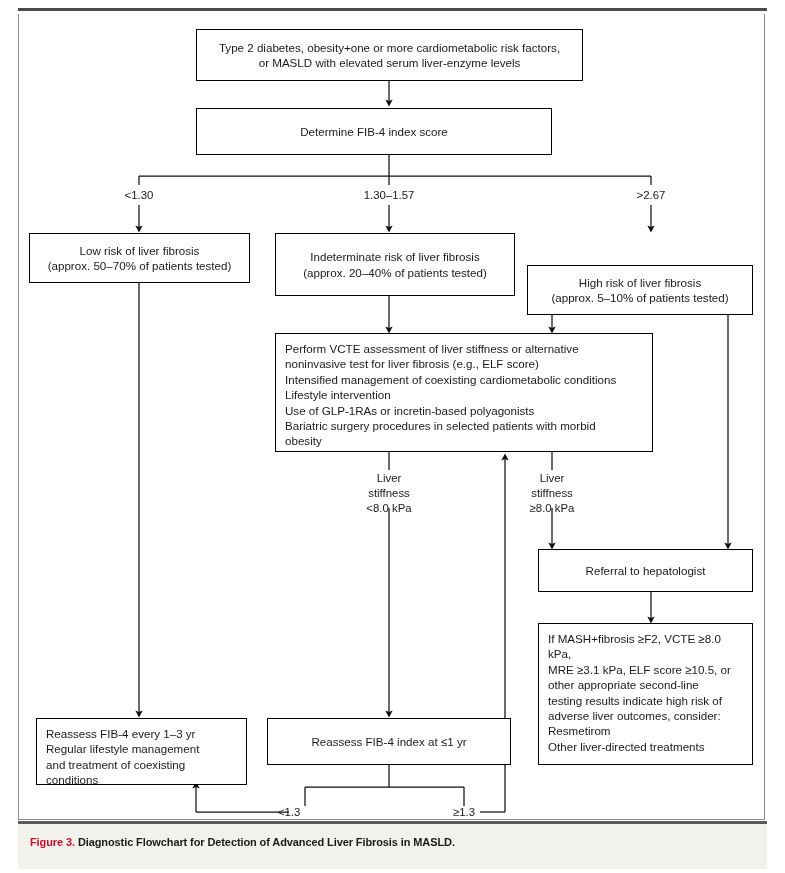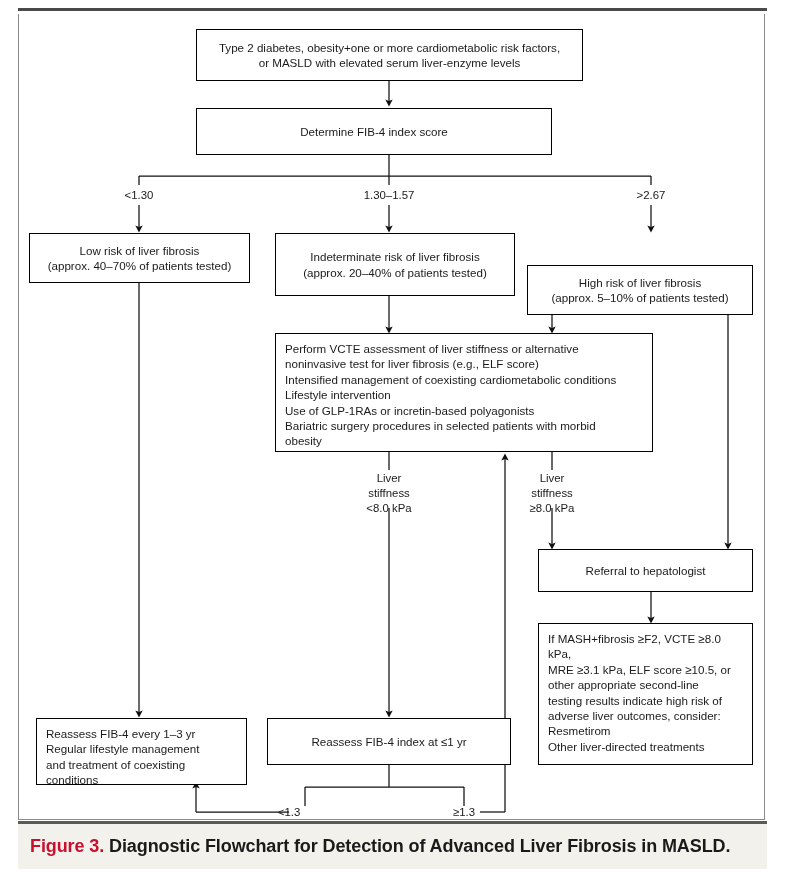--- a/index.html
+++ b/index.html
@@ -55,21 +55,21 @@
     top: 824px;
     width: 749px;
     height: 45px;
     background: #f3f1ec;
   }
   .caption-text {
     position: absolute;
     left: 30px;
     top: 836px;
     width: 730px;
-    font-size: 18px;
+    font-size: 11px;
     font-weight: bold;
     letter-spacing: -0.1px;
     white-space: nowrap;
   }
   .caption-num {
     color: #c8102e;
   }
   .caption-rest {
     color: #1a1a1a;
   }
@@ -183,21 +183,21 @@
   <div class="node center" style="left:196px; top:108px; width:356px; height:47px;">
     <span class="txt">Determine FIB-4 index score</span>
   </div>
 
   <div class="elabel" style="left:99px; top:188px; width:80px;">&lt;1.30</div>
   <div class="elabel" style="left:339px; top:188px; width:100px;">1.30–1.57</div>
   <div class="elabel" style="left:611px; top:188px; width:80px;">&gt;2.67</div>
 
   <div class="node center" style="left:29px; top:233px; width:221px; height:50px;">
     <span class="txt">Low risk of liver fibrosis
-(approx. 40–70% of patients tested)</span>
+(approx. 50–70% of patients tested)</span>
   </div>
 
   <div class="node center" style="left:275px; top:233px; width:240px; height:63px;">
     <span class="txt">Indeterminate risk of liver fibrosis
 (approx. 20–40% of patients tested)</span>
   </div>
 
   <div class="node center" style="left:527px; top:233px; width:226px; height:50px;margin-top:32px;">
     <span class="txt">High risk of liver fibrosis
 (approx. 5–10% of patients tested)</span>

